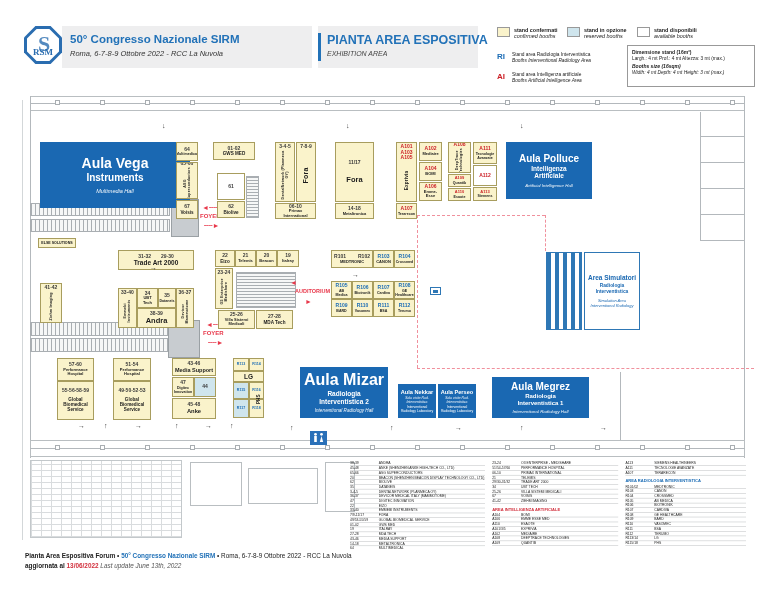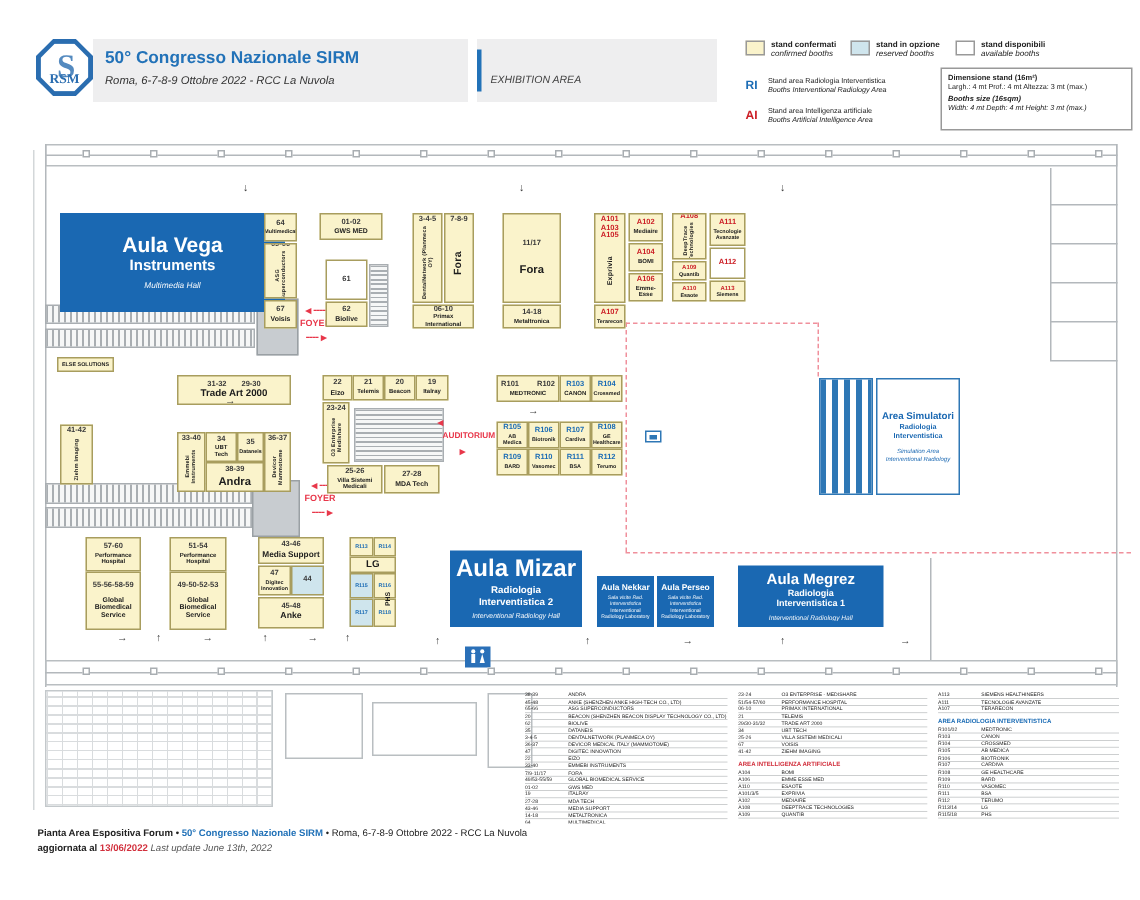--- a/index.html
+++ b/index.html
@@ -92,20 +92,21 @@
     <div class="oct">
       <div class="oct-in">
         <span class="bigS">S</span>
         <span class="rsm">RSM</span>
       </div>
     </div>
   </div>
   <div class="ctitle">50° Congresso Nazionale SIRM</div>
   <div class="csub">Roma, 6-7-8-9 Ottobre 2022 - RCC La Nuvola</div>
   <div class="pbar"></div>
+  <div class="ptitle">PIANTA AREA ESPOSITIVA</div>
   <div class="psub">EXHIBITION AREA</div>
 
   <div class="sw" style="left:497px;top:27px;background:#faf3cb;"></div>
   <div class="swlab" style="left:514px;top:27px;"><span>stand confermati</span><span class="en">confirmed booths</span></div>
   <div class="sw" style="left:567px;top:27px;background:#cfe5ed;"></div>
   <div class="swlab" style="left:584px;top:27px;"><span>stand in opzione</span><span class="en">reserved booths</span></div>
   <div class="sw" style="left:637px;top:27px;background:#fff;"></div>
   <div class="swlab" style="left:654px;top:27px;"><span>stand disponibili</span><span class="en">available booths</span></div>
   <div class="lcode" style="left:497px;top:52px;color:#1b6cb5;">RI</div>
   <div class="ltext" style="left:512px;top:52px;width:105px;"><span>Stand area Radiologia Interventistica</span><span class="en">Booths Interventional Radiology Area</span></div>
@@ -157,20 +158,25 @@
 
   <div class="rdash-v" style="left:417px;top:215px;height:153px;"></div>
   <div class="rdash-h" style="left:417px;top:215px;width:128px;"></div>
   <div class="rdash-v" style="left:545px;top:215px;height:36px;"></div>
   <div class="rdash-h" style="left:417px;top:368px;width:337px;"></div>
 
   <div class="hall" style="left:40px;top:142px;width:150px;height:66px;">
     <span class="hn" style="font-size:14px;">Aula Vega</span>
     <span class="hs" style="font-size:10px;">Instruments</span>
     <span class="he" style="font-size:5.5px;margin-top:5px;">Multimedia Hall</span>
+  </div>
+  <div class="hall" style="left:506px;top:142px;width:86px;height:57px;">
+    <span class="hn" style="font-size:10px;">Aula Polluce</span>
+    <span class="hs" style="font-size:6.5px;width:55px;">Intelligenza Artificiale</span>
+    <span class="he" style="font-size:4.4px;margin-top:3px;">Artificial Intelligence Hall</span>
   </div>
   <div class="simstripes" style="left:546px;top:252px;width:36px;height:78px;"></div>
   <div class="simbox" style="left:584px;top:252px;width:56px;height:78px;">
     <span style="font-weight:700;font-size:6.5px;">Area Simulatori</span>
     <span style="font-weight:700;font-size:4.8px;">Radiologia Interventistica</span>
     <span style="font-style:italic;font-size:4px;margin-top:3px;">Simulation Area Interventional Radiology</span>
   </div>
   <div class="hall" style="left:300px;top:367px;width:88px;height:51px;">
     <span class="hn" style="font-size:16px;">Aula Mizar</span>
     <span class="hs" style="font-size:6.5px;width:60px;">Radiologia Interventistica 2</span>

